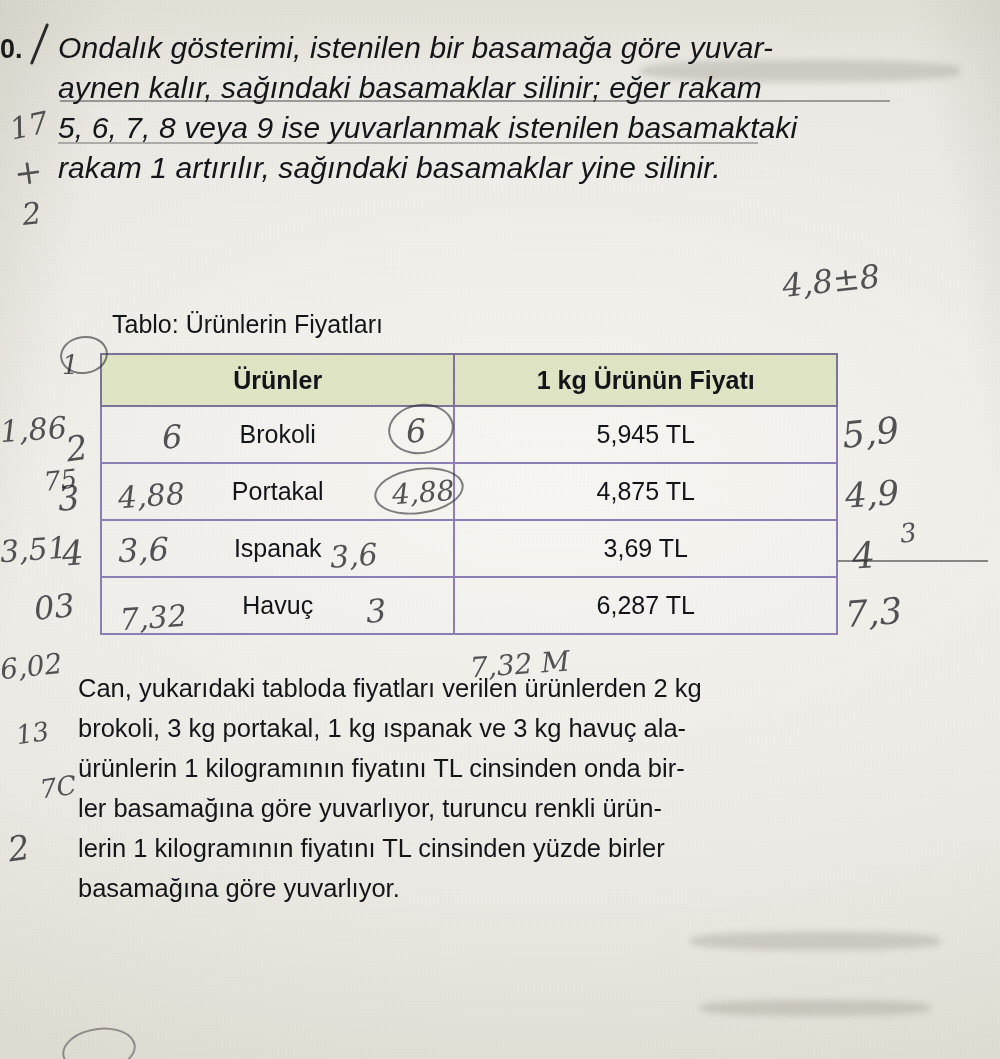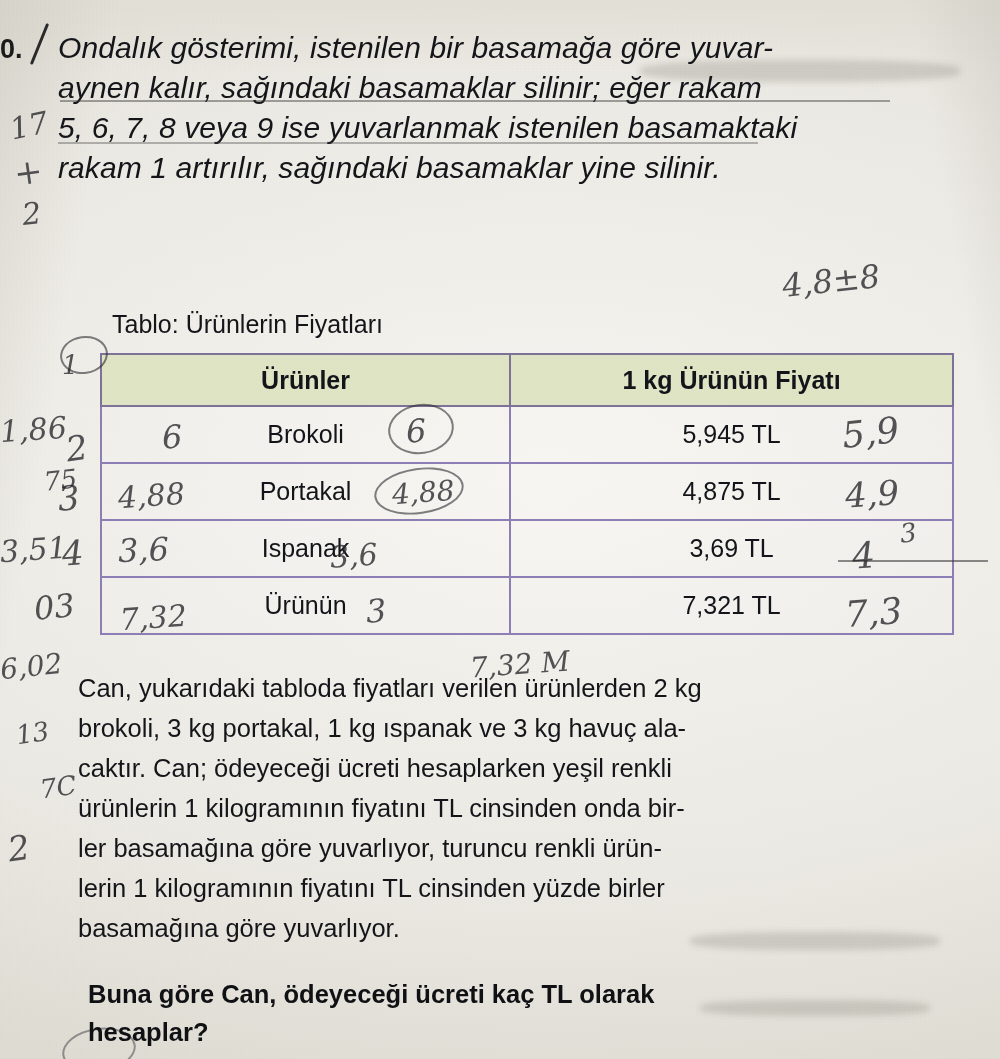--- a/index.html
+++ b/index.html
@@ -80,21 +80,21 @@
     font-size: 25px;
     color: #15161a;
   }
   .tbl-caption b { font-weight: normal; }
 
   
   .tbl {
     position: absolute;
     left: 100px;
     top: 353px;
-    width: 854px;
+    width: 738px;
     border-collapse: collapse;
     table-layout: fixed;
   }
   .tbl th, .tbl td {
     border: 2px solid #8d7fb5;
     text-align: center;
     color: #14151a;
   }
   .tbl thead th {
     background: #dfe4c4;
@@ -208,47 +208,42 @@
       </tr>
       <tr>
         <td>Portakal</td>
         <td>4,875 TL</td>
       </tr>
       <tr>
         <td>Ispanak</td>
         <td>3,69 TL</td>
       </tr>
       <tr>
-        <td>Ürünün</td>
-        <td>7,321 TL</td>
+        <td>Havuç</td>
+        <td>6,287 TL</td>
       </tr>
     </tbody>
   </table>
 
   <div class="ellipse" style="left:388px; top:404px; width:62px; height:46px;"></div>
   <div class="ellipse" style="left:374px; top:468px; width:86px; height:42px;"></div>
   <div class="ellipse" style="left:60px; top:336px; width:44px; height:34px;"></div>
   <div class="ellipse" style="left:62px; top:1028px; width:70px; height:40px; border-color:rgba(45,45,50,0.45);"></div>
 
   <div class="strike" style="left:838px; top:560px; width:150px; height:2px; background:rgba(50,50,50,0.55);"></div>
 
   <div class="body-text">
     <div>Can, yukarıdaki tabloda fiyatları verilen ürünlerden 2 kg</div>
     <div>brokoli, 3 kg portakal, 1 kg ıspanak ve 3 kg havuç ala-</div>
-    <div>caktır. Can; ödeyeceği ücreti hesaplarken yeşil renkli</div>
     <div>ürünlerin 1 kilogramının fiyatını TL cinsinden onda bir-</div>
     <div>ler basamağına göre yuvarlıyor, turuncu renkli ürün-</div>
     <div>lerin 1 kilogramının fiyatını TL cinsinden yüzde birler</div>
     <div>basamağına göre yuvarlıyor.</div>
   </div>
 
-  <div class="question">
-    <div>Buna göre Can, ödeyeceği ücreti kaç TL olarak</div>
-    <div>hesaplar?</div>
-  </div>
 
   <div id="hw-layer">
       <div class="hw hw-dark" style="left: 10px; top: 108px; font-size: 30px; transform: rotate(-12deg);">17</div>
       <div class="hw hw-dark" style="left: 14px; top: 152px; font-size: 34px; transform: rotate(-8deg);">+</div>
       <div class="hw hw-dark" style="left: 22px; top: 196px; font-size: 30px; transform: rotate(-6deg);">2</div>
       <div class="hw hw-dark" style="left: 782px; top: 262px; font-size: 32px; transform: rotate(-6deg);">4,8±8</div>
       <div class="hw hw-dark" style="left: 62px; top: 350px; font-size: 26px; transform: rotate(0deg);">1</div>
       <div class="hw hw-dark" style="left: 0px; top: 412px; font-size: 30px; transform: rotate(-4deg);">1,86</div>
       <div class="hw hw-dark" style="left: 66px; top: 428px; font-size: 34px; transform: rotate(-8deg);">2</div>
       <div class="hw hw-dark" style="left: 162px; top: 418px; font-size: 32px; transform: rotate(-4deg);">6</div>

